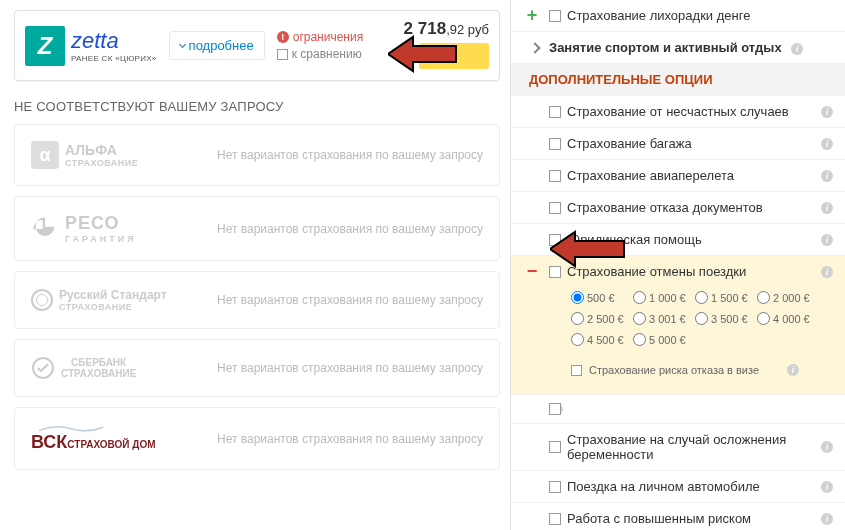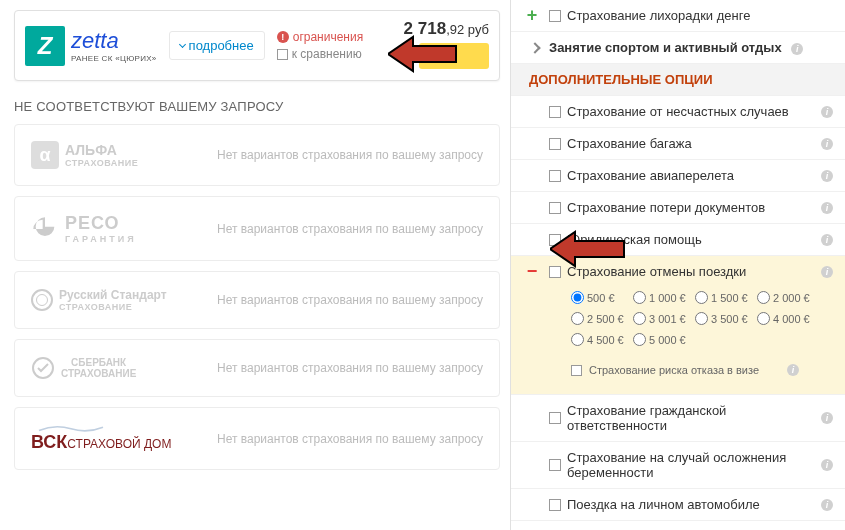--- a/index.html
+++ b/index.html
@@ -144,21 +144,21 @@
     }
     .reso-ic {
       width: 28px; height: 28px;
       color: #ccc;
     }
     .rs-ic { width: 22px; height: 22px; border: 2px solid #ccc; border-radius: 50%; display: inline-block; position: relative; }
     .rs-ic::after { content: ''; position: absolute; top:3px; left:3px; right:3px; bottom:3px; border:1px solid #ccc; border-radius:50%; }
     .sber-ic { width: 24px; height: 24px; }
     .small-text { font-size: 9px; color: #ccc; letter-spacing: 0.5px; }
     .vsk-logo { display:flex; align-items:baseline; color:#7f1d1d; font-weight:bold; font-size:18px; }
-    .vsk-logo span.tail { font-size:12px; font-weight:normal; }
+    .vsk-logo span.tail { font-size:10px; font-weight:bold; }
     .vsk-wave { display:block; height:8px; }
 
     
     .opt-row, .section-row {
       display: flex;
       align-items: center;
       padding: 8px 12px 8px 34px;
       border-bottom: 1px solid #f0f0f0;
       position: relative;
       font-size: 13px;
@@ -373,21 +373,21 @@
       <span class="opt-label">Страхование багажа</span>
       <span class="info-ic">i</span>
     </div>
     <div class="opt-row">
       <span class="cb"></span>
       <span class="opt-label">Страхование авиаперелета</span>
       <span class="info-ic">i</span>
     </div>
     <div class="opt-row">
       <span class="cb"></span>
-      <span class="opt-label">Страхование потери документов</span>
+      <span class="opt-label">Страхование отказа документов</span>
       <span class="info-ic">i</span>
     </div>
     <div class="opt-row">
       <span class="cb"></span>
       <span class="opt-label">Юридическая помощь</span>
       <span class="info-ic">i</span>
     </div>
 
     <div class="expanded-block">
       <div class="opt-row" style="border-bottom:none;">
@@ -440,21 +440,20 @@
       </div>
       <div class="sub-opt" style="border-bottom:1px solid #f0f0f0;padding-bottom:18px;">
         <span class="cb"></span>
         <span class="sub-label" style="margin-left:18px;">Страхование риска отказа в визе</span>
         <span class="info-ic">i</span>
       </div>
     </div>
 
     <div class="opt-row">
       <span class="cb"></span>
-      <span class="opt-label">Страхование гражданской ответственности</span>
       <span class="info-ic">i</span>
     </div>
     <div class="opt-row">
       <span class="cb"></span>
       <span class="opt-label">Страхование на случай осложнения беременности</span>
       <span class="info-ic">i</span>
     </div>
     <div class="opt-row">
       <span class="cb"></span>
       <span class="opt-label">Поездка на личном автомобиле</span>

